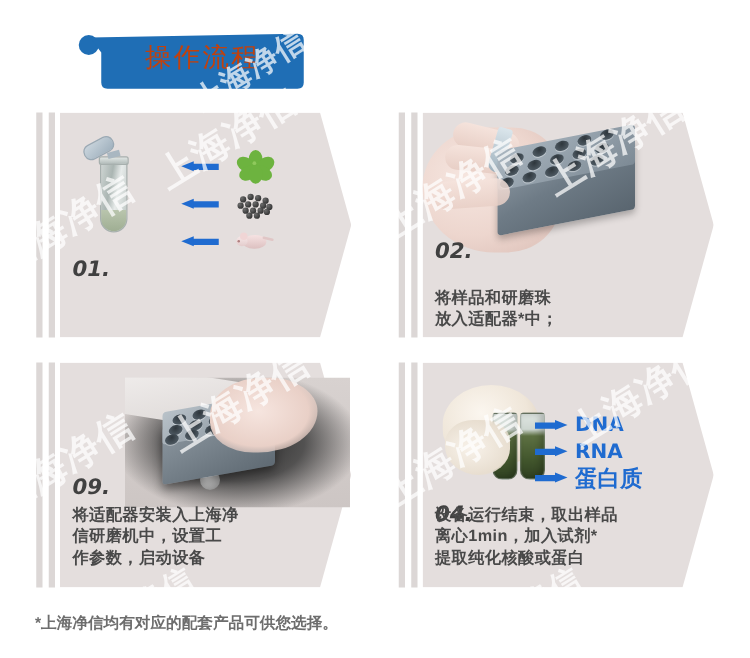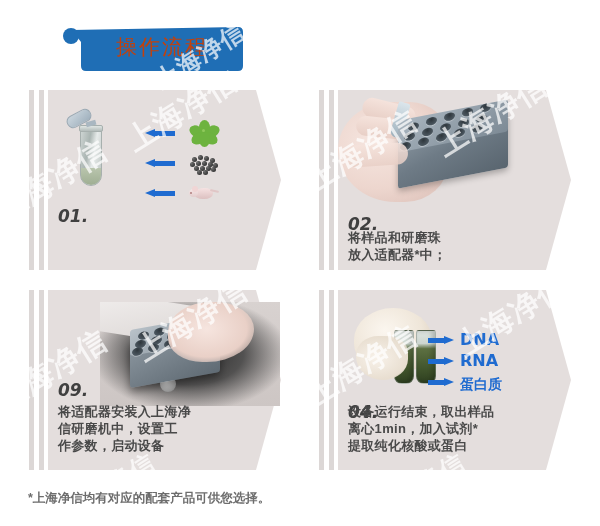--- a/index.html
+++ b/index.html
@@ -144,21 +144,21 @@
   .vial.v1{left:40px;}
   .vial.v2{left:62px;}
 
   .outrow{position:absolute;height:16px;white-space:nowrap;}
   .arr-r{position:absolute;left:0;top:4px;width:26px;height:9px;}
   .arr-r .shaft{position:absolute;left:0;top:2px;width:17px;height:5px;background:#1f6bd0;}
   .arr-r .head{position:absolute;right:0;top:0;width:0;height:0;
     border-top:4.5px solid transparent;border-bottom:4.5px solid transparent;border-left:10px solid #1f6bd0;}
   .outlabel{position:absolute;left:32px;top:-2px;color:#1f6bd0;font-size:16px;font-weight:bold;
     line-height:20px;font-family:"DejaVu Sans",sans-serif;}
-  .outlabel.cn{font-size:14px;top:0px;}
+  .outlabel.cn{font-size:18px;top:0px;}
 
   
   .footer{position:absolute;left:28px;top:487px;width:420px;height:22px;
     color:#6d6d6d;font-size:12.5px;line-height:22px;font-weight:bold;white-space:nowrap;}
 </style>
 </head>
 <body>
 
 <div id="page">
 
@@ -268,21 +268,21 @@
         <div class="hole" style="left:60px;top:11px;"></div>
       <div class="hole" style="left:78px;top:10px;"></div>
       <div class="hole" style="left:2px;top:23px;"></div>
         <div class="hole" style="left:20px;top:22px;"></div>
       <div class="hole" style="left:38px;top:21px;"></div>
         <div class="hole" style="left:56px;top:20px;"></div>
       <div class="hole" style="left:74px;top:19px;"></div>
     </div>
     <div class="finger" style="left:8px;top:48px;width:62px;height:22px;transform:rotate(-4deg);opacity:.85;"></div>
   </div>
-  <div class="num" style="left:348px;top:216px;">02.</div>
+  <div class="num" style="left:348px;top:193px;">02.</div>
   <div class="desc" style="left:348px;top:229px;width:200px;">将样品和研磨珠
 放入适配器*中；</div>
 
   <div class="card c3">
     <div class="bars">
       <div class="bar b1"></div>
       <div class="bar b2"></div>
     </div>
     <div class="cardbody"></div>
   </div>

